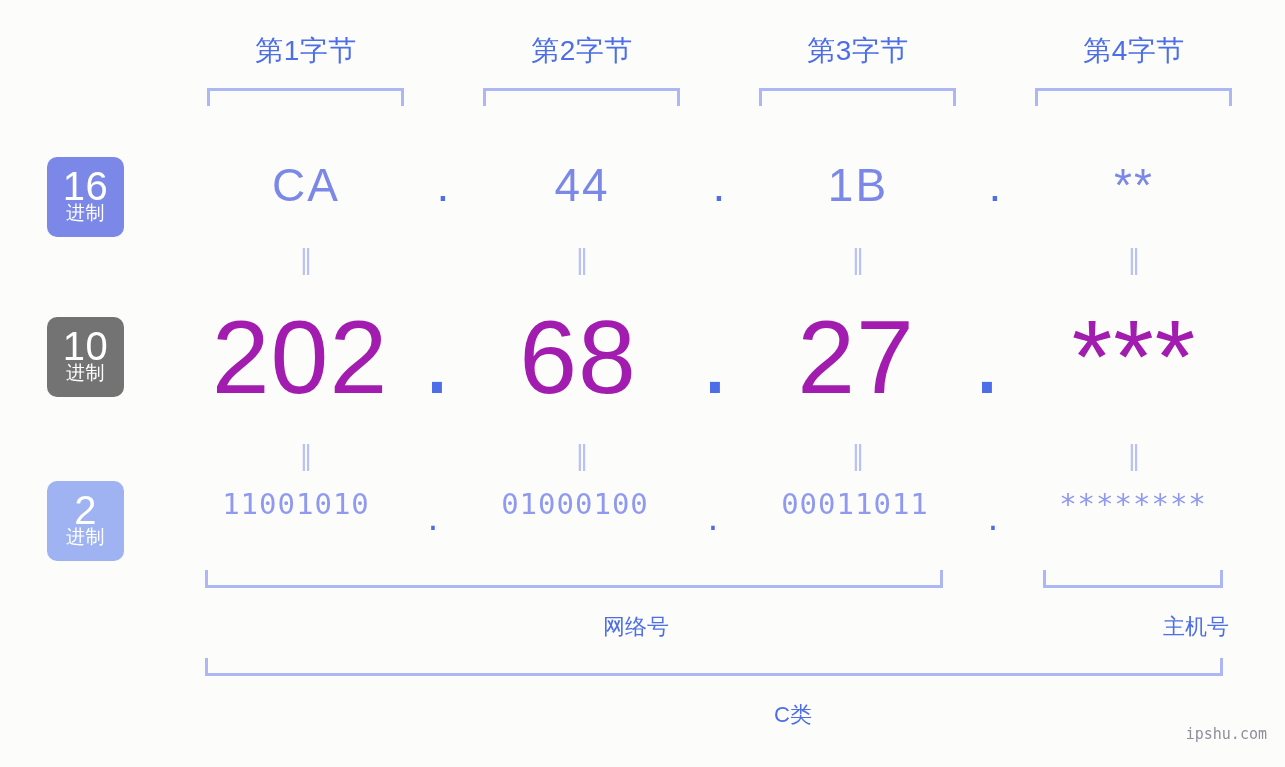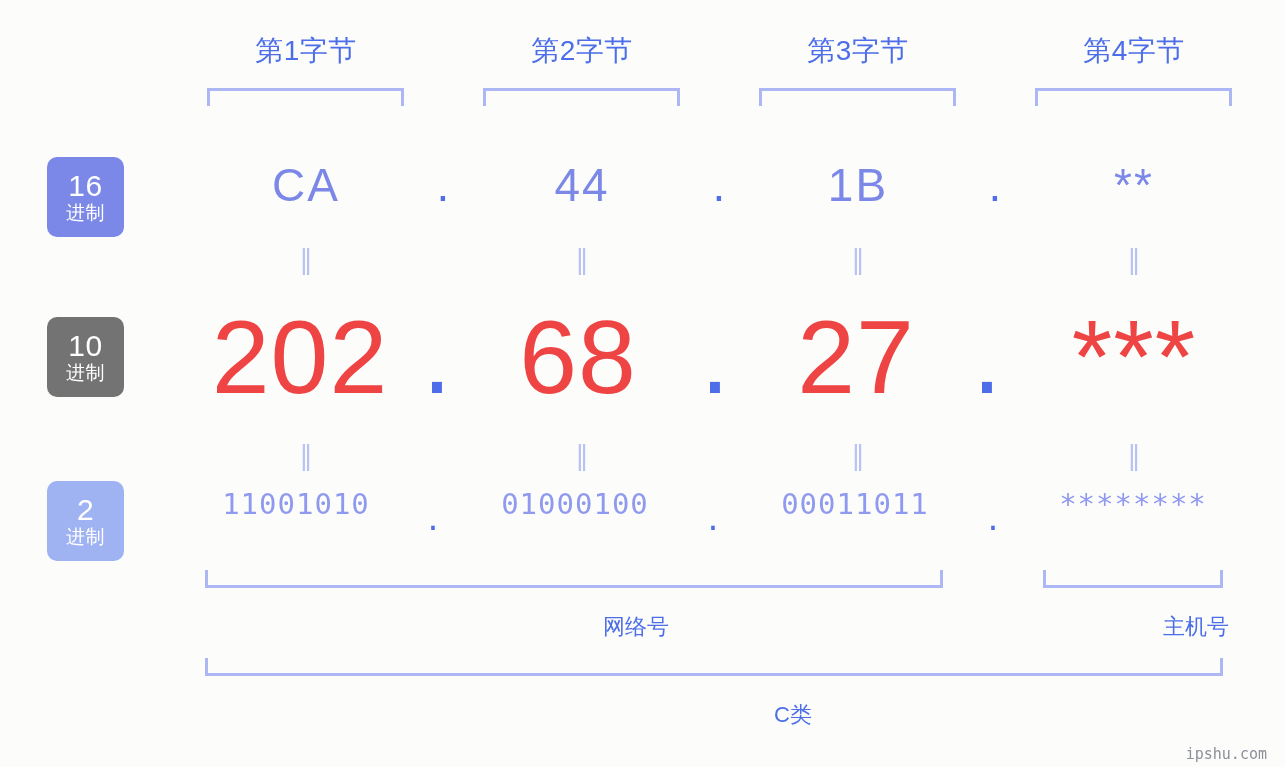--- a/index.html
+++ b/index.html
@@ -62,21 +62,21 @@
     height: 80px;
     border-radius: 10px;
     color: #ffffff;
     display: flex;
     flex-direction: column;
     align-items: center;
     justify-content: center;
     box-sizing: border-box;
   }
   .badge .num {
-    font-size: 30px;
+    font-size: 40px;
     line-height: 32px;
     font-weight: 400;
     letter-spacing: 0.5px;
   }
   .badge .zh {
     font-size: 19px;
     line-height: 22px;
     letter-spacing: 0.5px;
   }
   .badge-16 { top: 157px; background: #7b88e8; }
@@ -105,21 +105,21 @@
     line-height: 60px;
     color: #4d6ee8;
     text-align: center;
   }
 
   
   .row-dec .cell {
     top: 295px;
     font-size: 104px;
     line-height: 125px;
-    color: #ef4444;
+    color: #a21caf;
     letter-spacing: 1px;
   }
   .row-dec .dot {
     position: absolute;
     top: 295px;
     font-size: 104px;
     line-height: 125px;
     color: #4d6ee8;
     text-align: center;
   }
@@ -162,21 +162,21 @@
     text-align: right;
     font-size: 22px;
     color: #4d6ee8;
     line-height: 30px;
     white-space: nowrap;
   }
 
   .watermark {
     position: absolute;
     right: 18px;
-    bottom: 4px;
+    bottom: 24px;
     font-family: "DejaVu Sans Mono", monospace;
     font-size: 15px;
     color: #8d8f9b;
     letter-spacing: 0px;
   }
 </style>
 </head>
 <body>
 
 <div class="stage">

